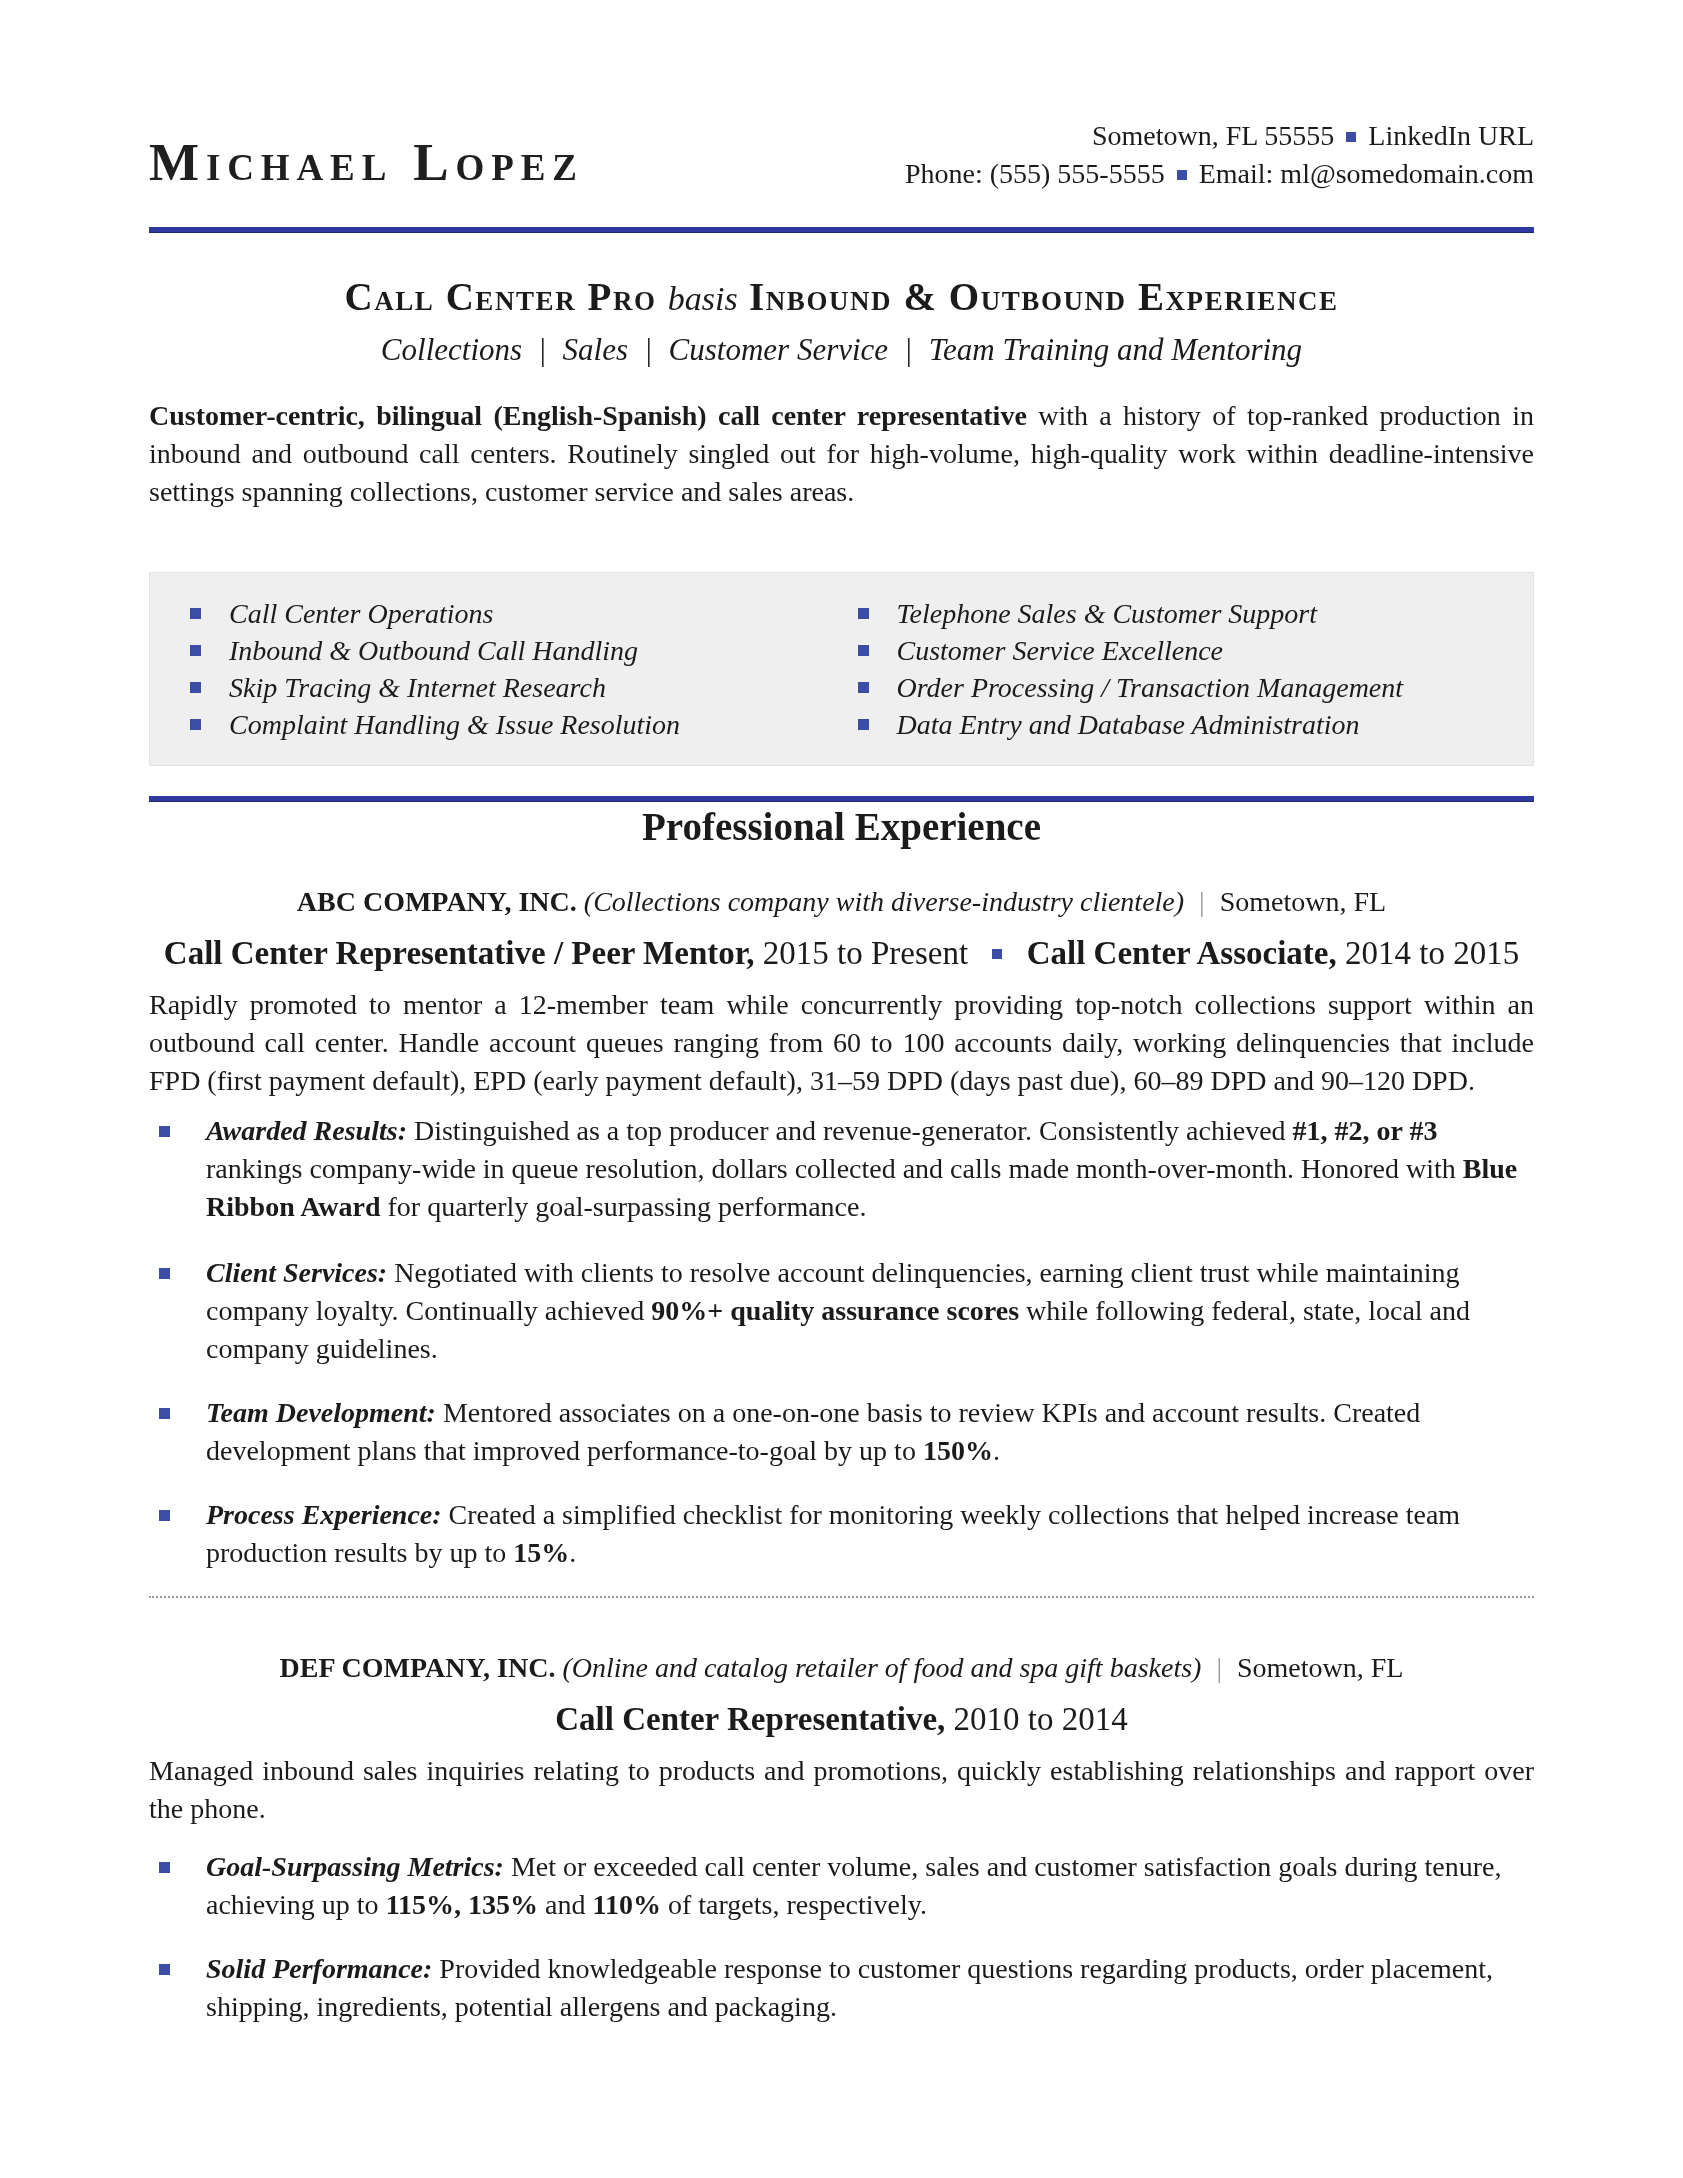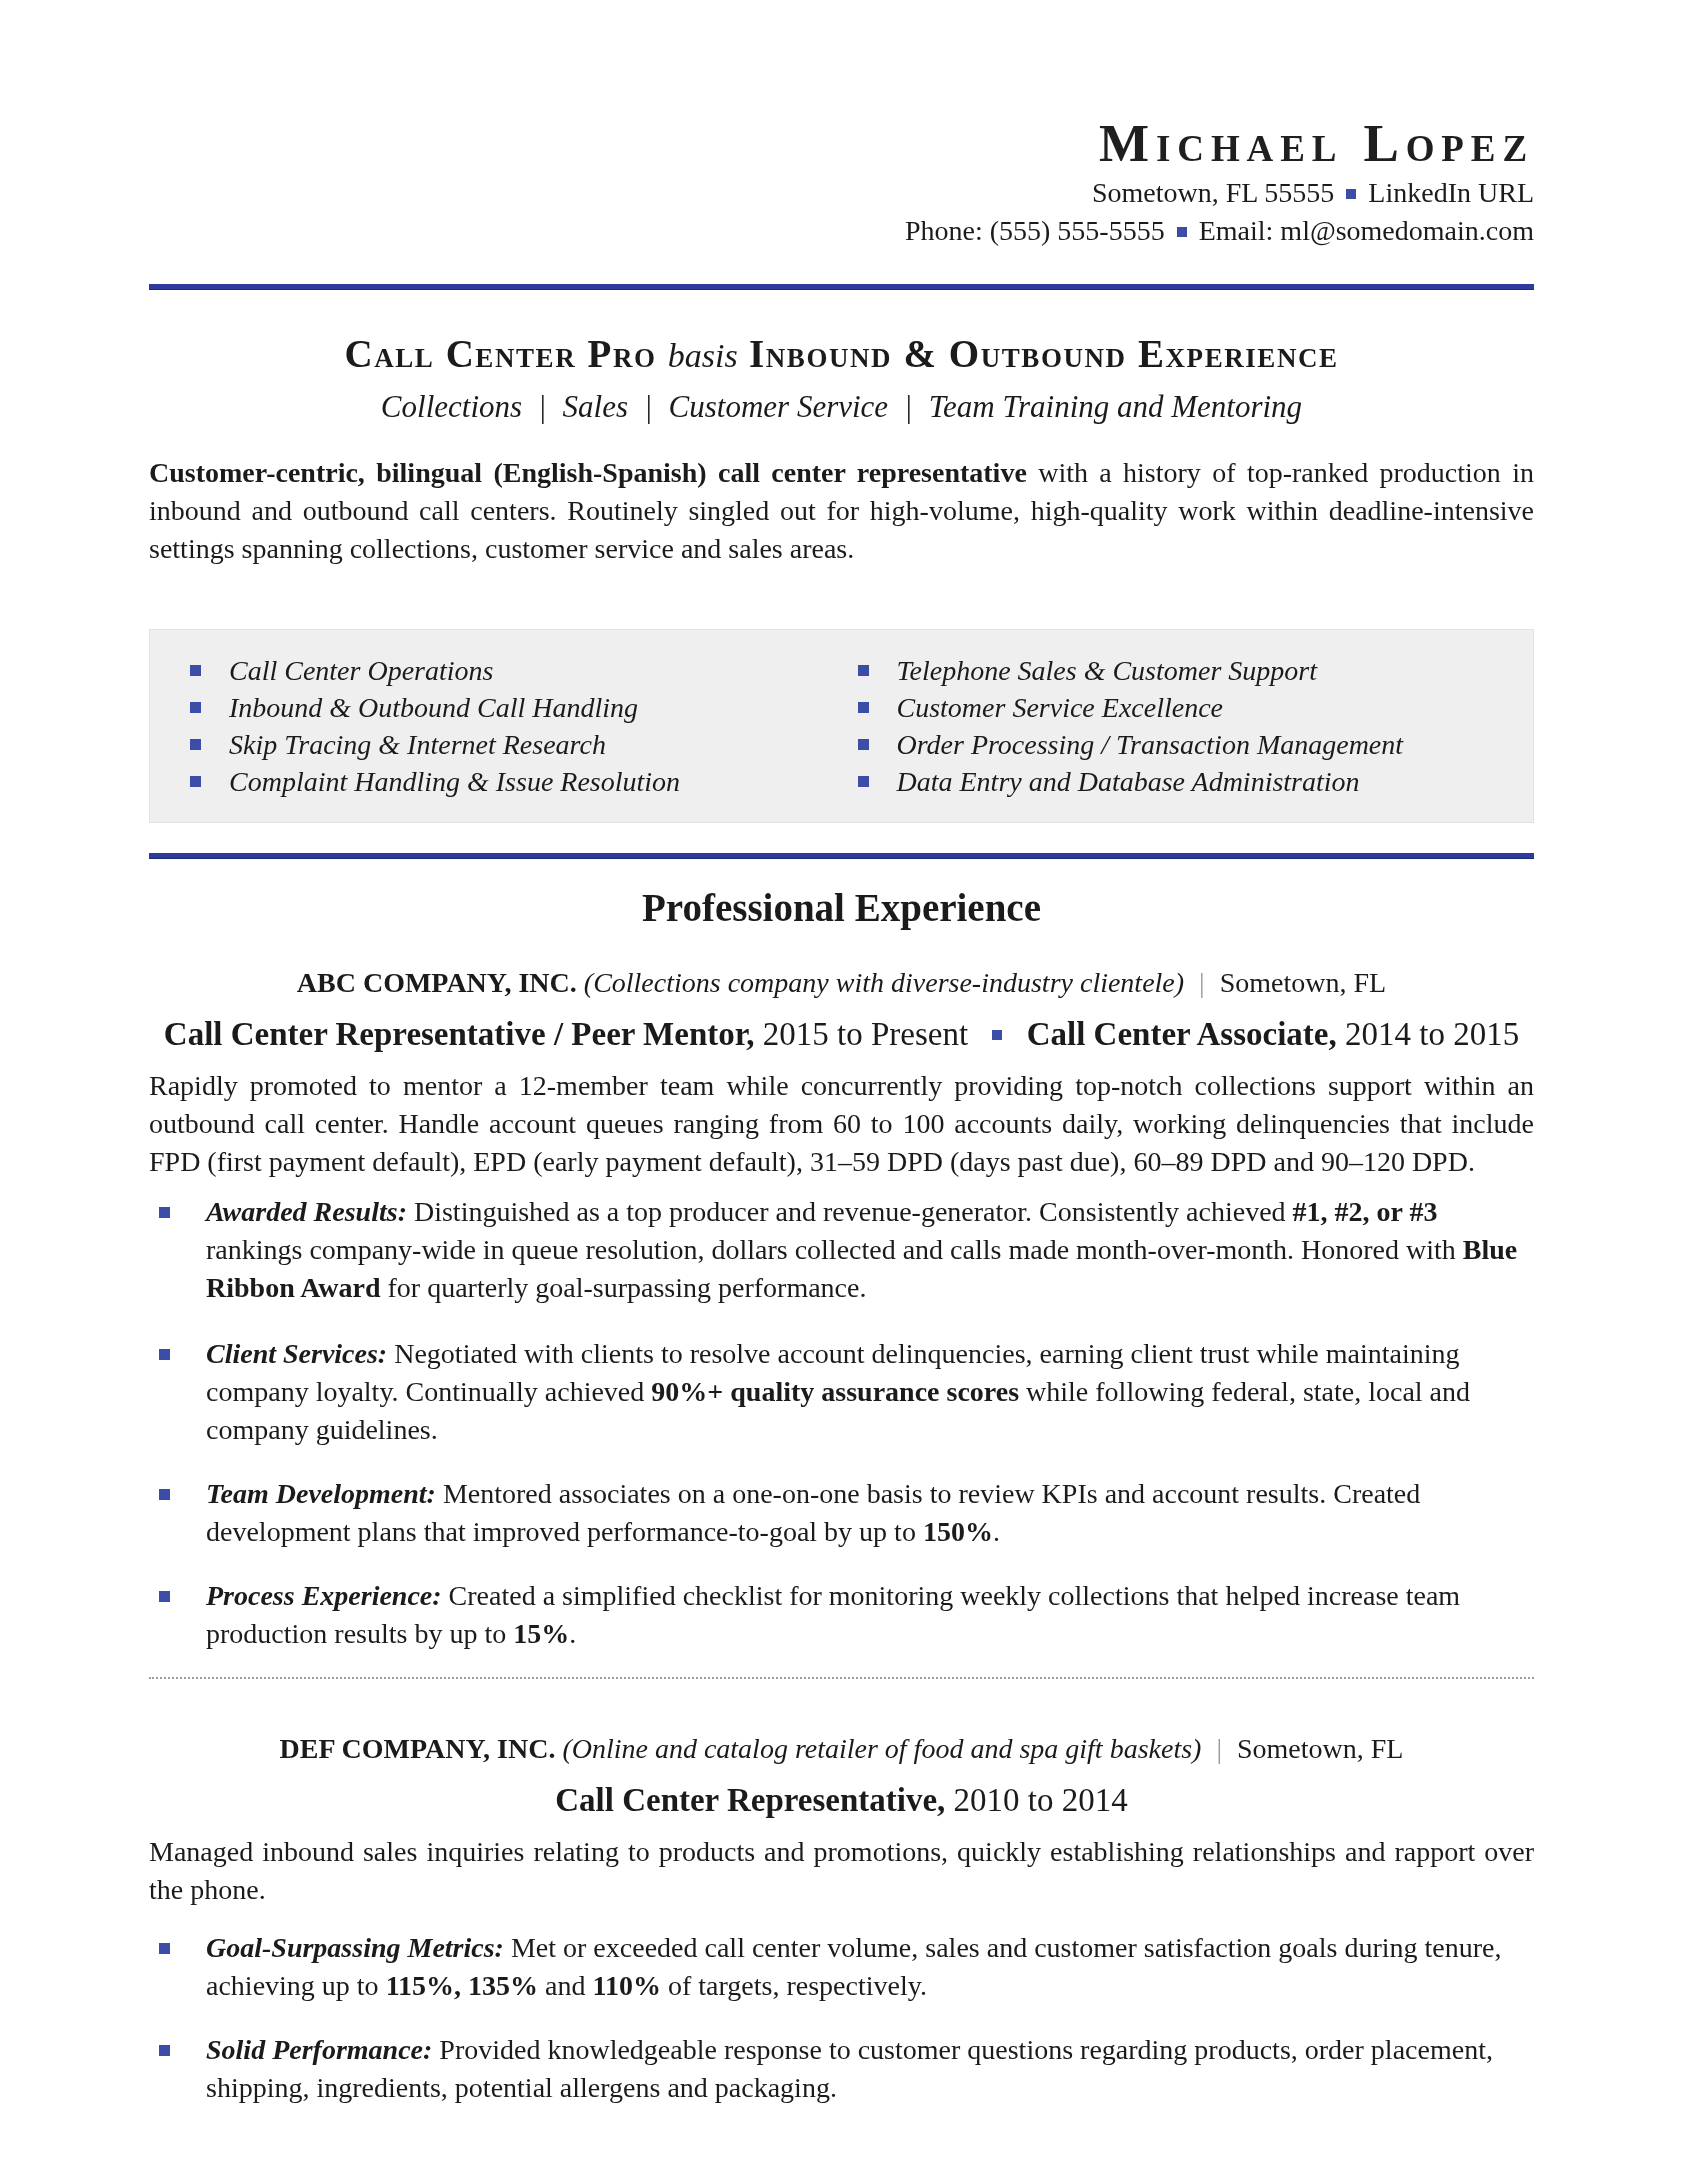--- a/index.html
+++ b/index.html
@@ -5,21 +5,21 @@
 <style>
   * { margin:0; padding:0; box-sizing:border-box; }
   html,body { background:#ffffff; }
   .page {
     width:1683px; height:2178px; background:#ffffff; overflow:hidden;
     font-family:"Liberation Serif","DejaVu Serif",serif; color:#1b1b1b;
   }
   .content { padding:0 149px; }
 
   
-  .header { display:flex; justify-content:space-between; align-items:flex-end; padding-top:117px;flex-direction:column; }
+  .header { display:flex; justify-content:space-between; align-items:flex-end; padding-top:117px; }
   .name { font-size:53px; font-weight:bold; font-variant:small-caps; letter-spacing:0.13em; color:#1f1f1f; line-height:1; padding-bottom:4px; }
   .contact { text-align:right; font-size:28px; line-height:38px; }
   .sq { display:inline-block; background:#3b4da6; }
   .sq-sm { width:10px; height:10px; margin:0 12px 3px 12px; vertical-align:middle; }
 
   .rule { height:6px; background:#2e3a9e; border-bottom:1px solid #1f2a75; }
   .rule-1 { margin-top:34px; }
   .rule-2 { margin-top:30px; }
 
   
@@ -31,21 +31,21 @@
 
   .summary { margin-top:26px; font-size:28px; line-height:38px; text-align:justify; }
 
   
   .skills { margin-top:61px; background:#efefef; border:1px solid #e3e3e3; display:flex; padding:22px 24px; }
   .skills-col { flex:1; list-style:none; }
   .skill { display:flex; align-items:center; font-style:italic; font-size:28px; line-height:37px; padding-left:16px; }
   .skill .sq { width:11px; height:11px; margin-right:28px; flex:none; }
 
   
-  .exp-heading { margin-top:24px; text-align:center; font-size:39px; font-weight:bold; line-height:50px; }
+  .exp-heading { text-align:center; font-size:39px; font-weight:bold; line-height:50px; }
   .company-line { margin-top:30px; text-align:center; font-size:28px; line-height:40px; }
   .role-line { margin-top:10px; text-align:center; font-size:33px; line-height:42px; }
   .b { font-weight:bold; }
   .i { font-style:italic; }
   .pipe-gray { color:#9a9a9a; margin:0 8px; }
   .role-line .sq { width:10px; height:10px; margin:0 16px 4px 16px; vertical-align:middle; }
   .job-para { margin-top:12px; font-size:28px; line-height:38px; text-align:justify; }
 
   .bullet { display:flex; padding-left:10px; }
   .bullet .sq { width:11px; height:11px; margin:14px 36px 0 0; flex:none; }

